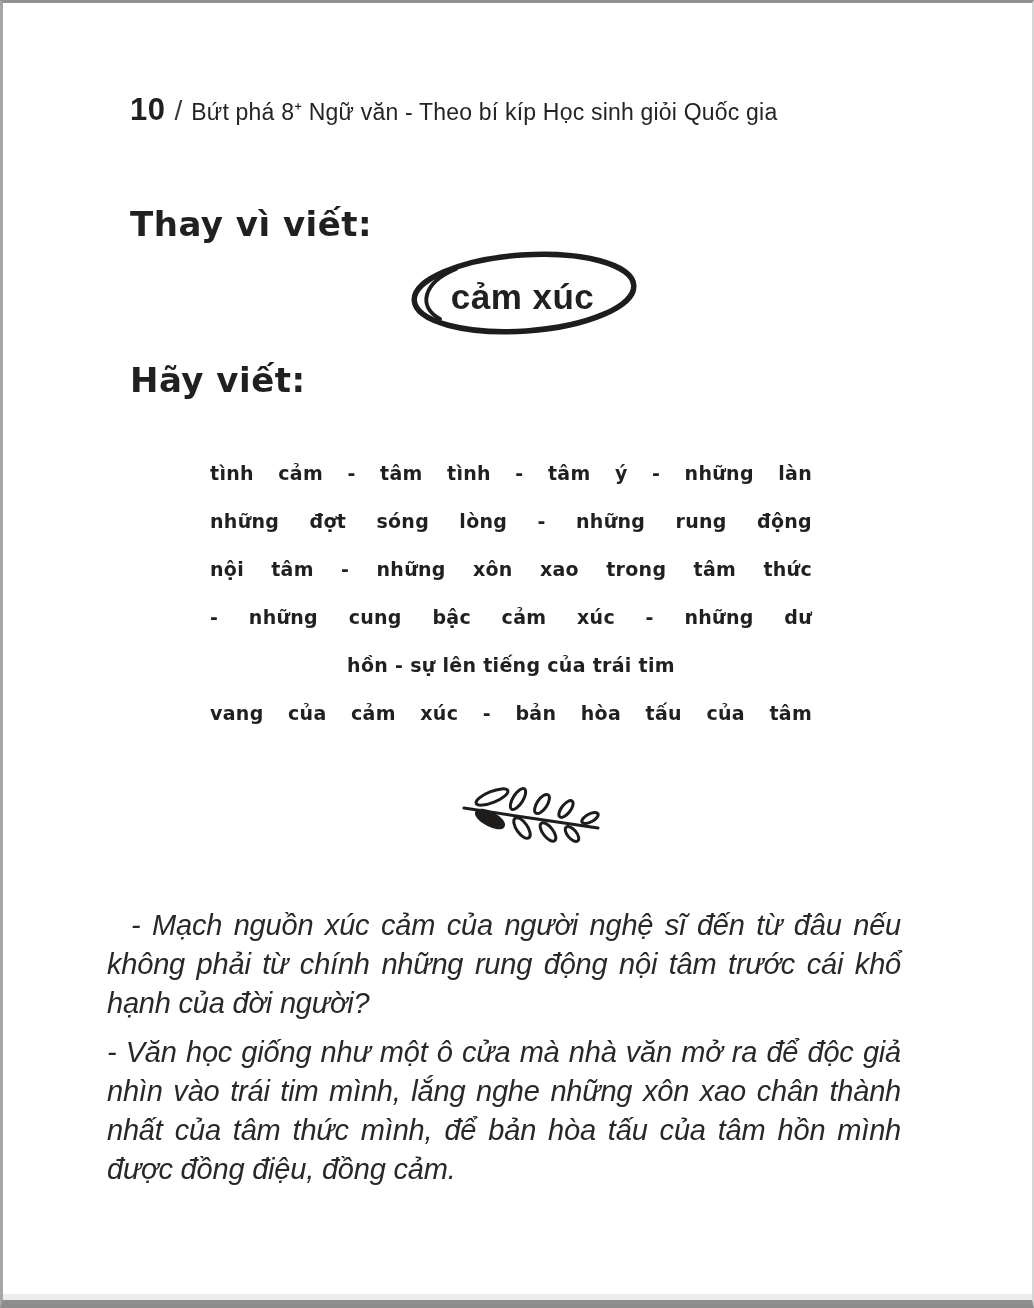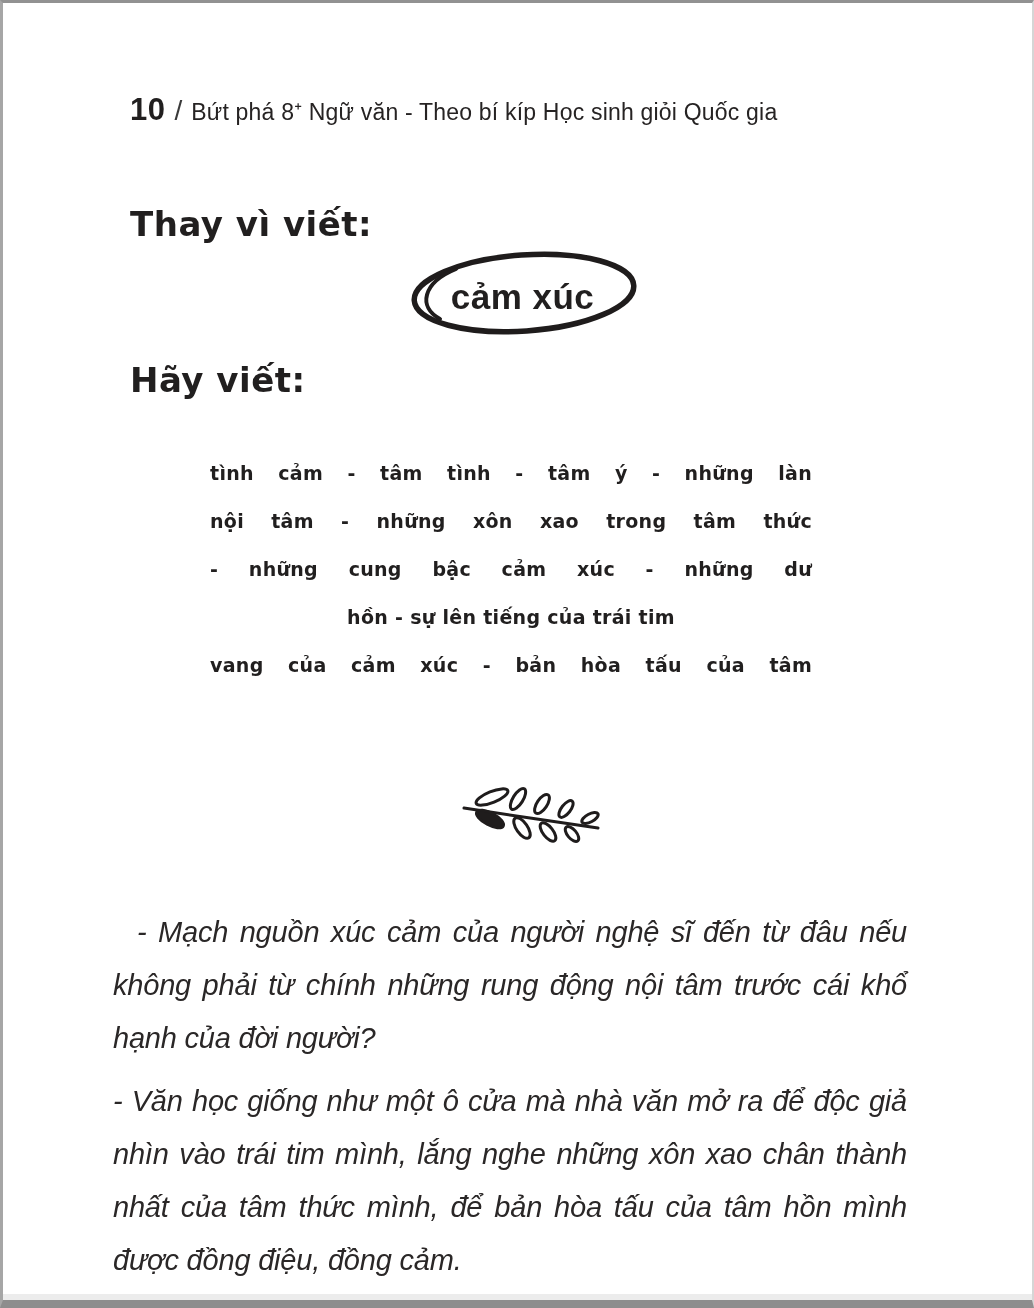--- a/index.html
+++ b/index.html
@@ -75,22 +75,22 @@
   }
 
   
   .ornament {
     position: absolute; left: 460px; top: 778px;
     width: 145px; height: 68px;
   }
 
   
   .examples {
-    position: absolute; left: 113px; top: 906px; width: 794px;
-    font-style: italic; font-size: 29px; line-height: 53px;
+    position: absolute; left: 107px; top: 906px; width: 794px;
+    font-style: italic; font-size: 29px; line-height: 39px;
     text-align: justify; color: #2a2727;
     letter-spacing: -0.2px;
   }
   .examples p { margin: 0; }
   .examples p.first { text-indent: 24px; }
   .examples p.second { margin-top: 10px; }
 </style>
 </head>
 <body>
 
@@ -109,20 +109,21 @@
     <ellipse cx="124" cy="46" rx="110" ry="38" transform="rotate(-4 124 46)" fill="none" stroke="#1f1c1c" stroke-width="5.5" stroke-linecap="round"></ellipse>
     <path d="M 40 72 C 18 60, 22 36, 56 22" fill="none" stroke="#1f1c1c" stroke-width="4" stroke-linecap="round"></path>
   </svg>
   <div class="circle-word">cảm xúc</div>
 </div>
 
 <div class="hand-label label-write">Hãy viết:</div>
 
 <div class="alts">
   <div class="alt-line">tình cảm - tâm tình - tâm ý - những làn</div>
+  <div class="alt-line">những đợt sóng lòng - những rung động</div>
   <div class="alt-line">nội tâm - những xôn xao trong tâm thức</div>
   <div class="alt-line">- những cung bậc cảm xúc - những dư</div>
   <div class="alt-line last">hồn - sự lên tiếng của trái tim</div>
   <div class="alt-line">vang của cảm xúc - bản hòa tấu của tâm</div>
 </div>
 
 <div class="ornament">
   <svg viewBox="0 0 145 68" width="145" height="68">
     <g fill="none" stroke="#1f1c1c" stroke-width="3" stroke-linecap="round">
       <path d="M 4 30 C 45 36, 95 44, 138 50"></path>

